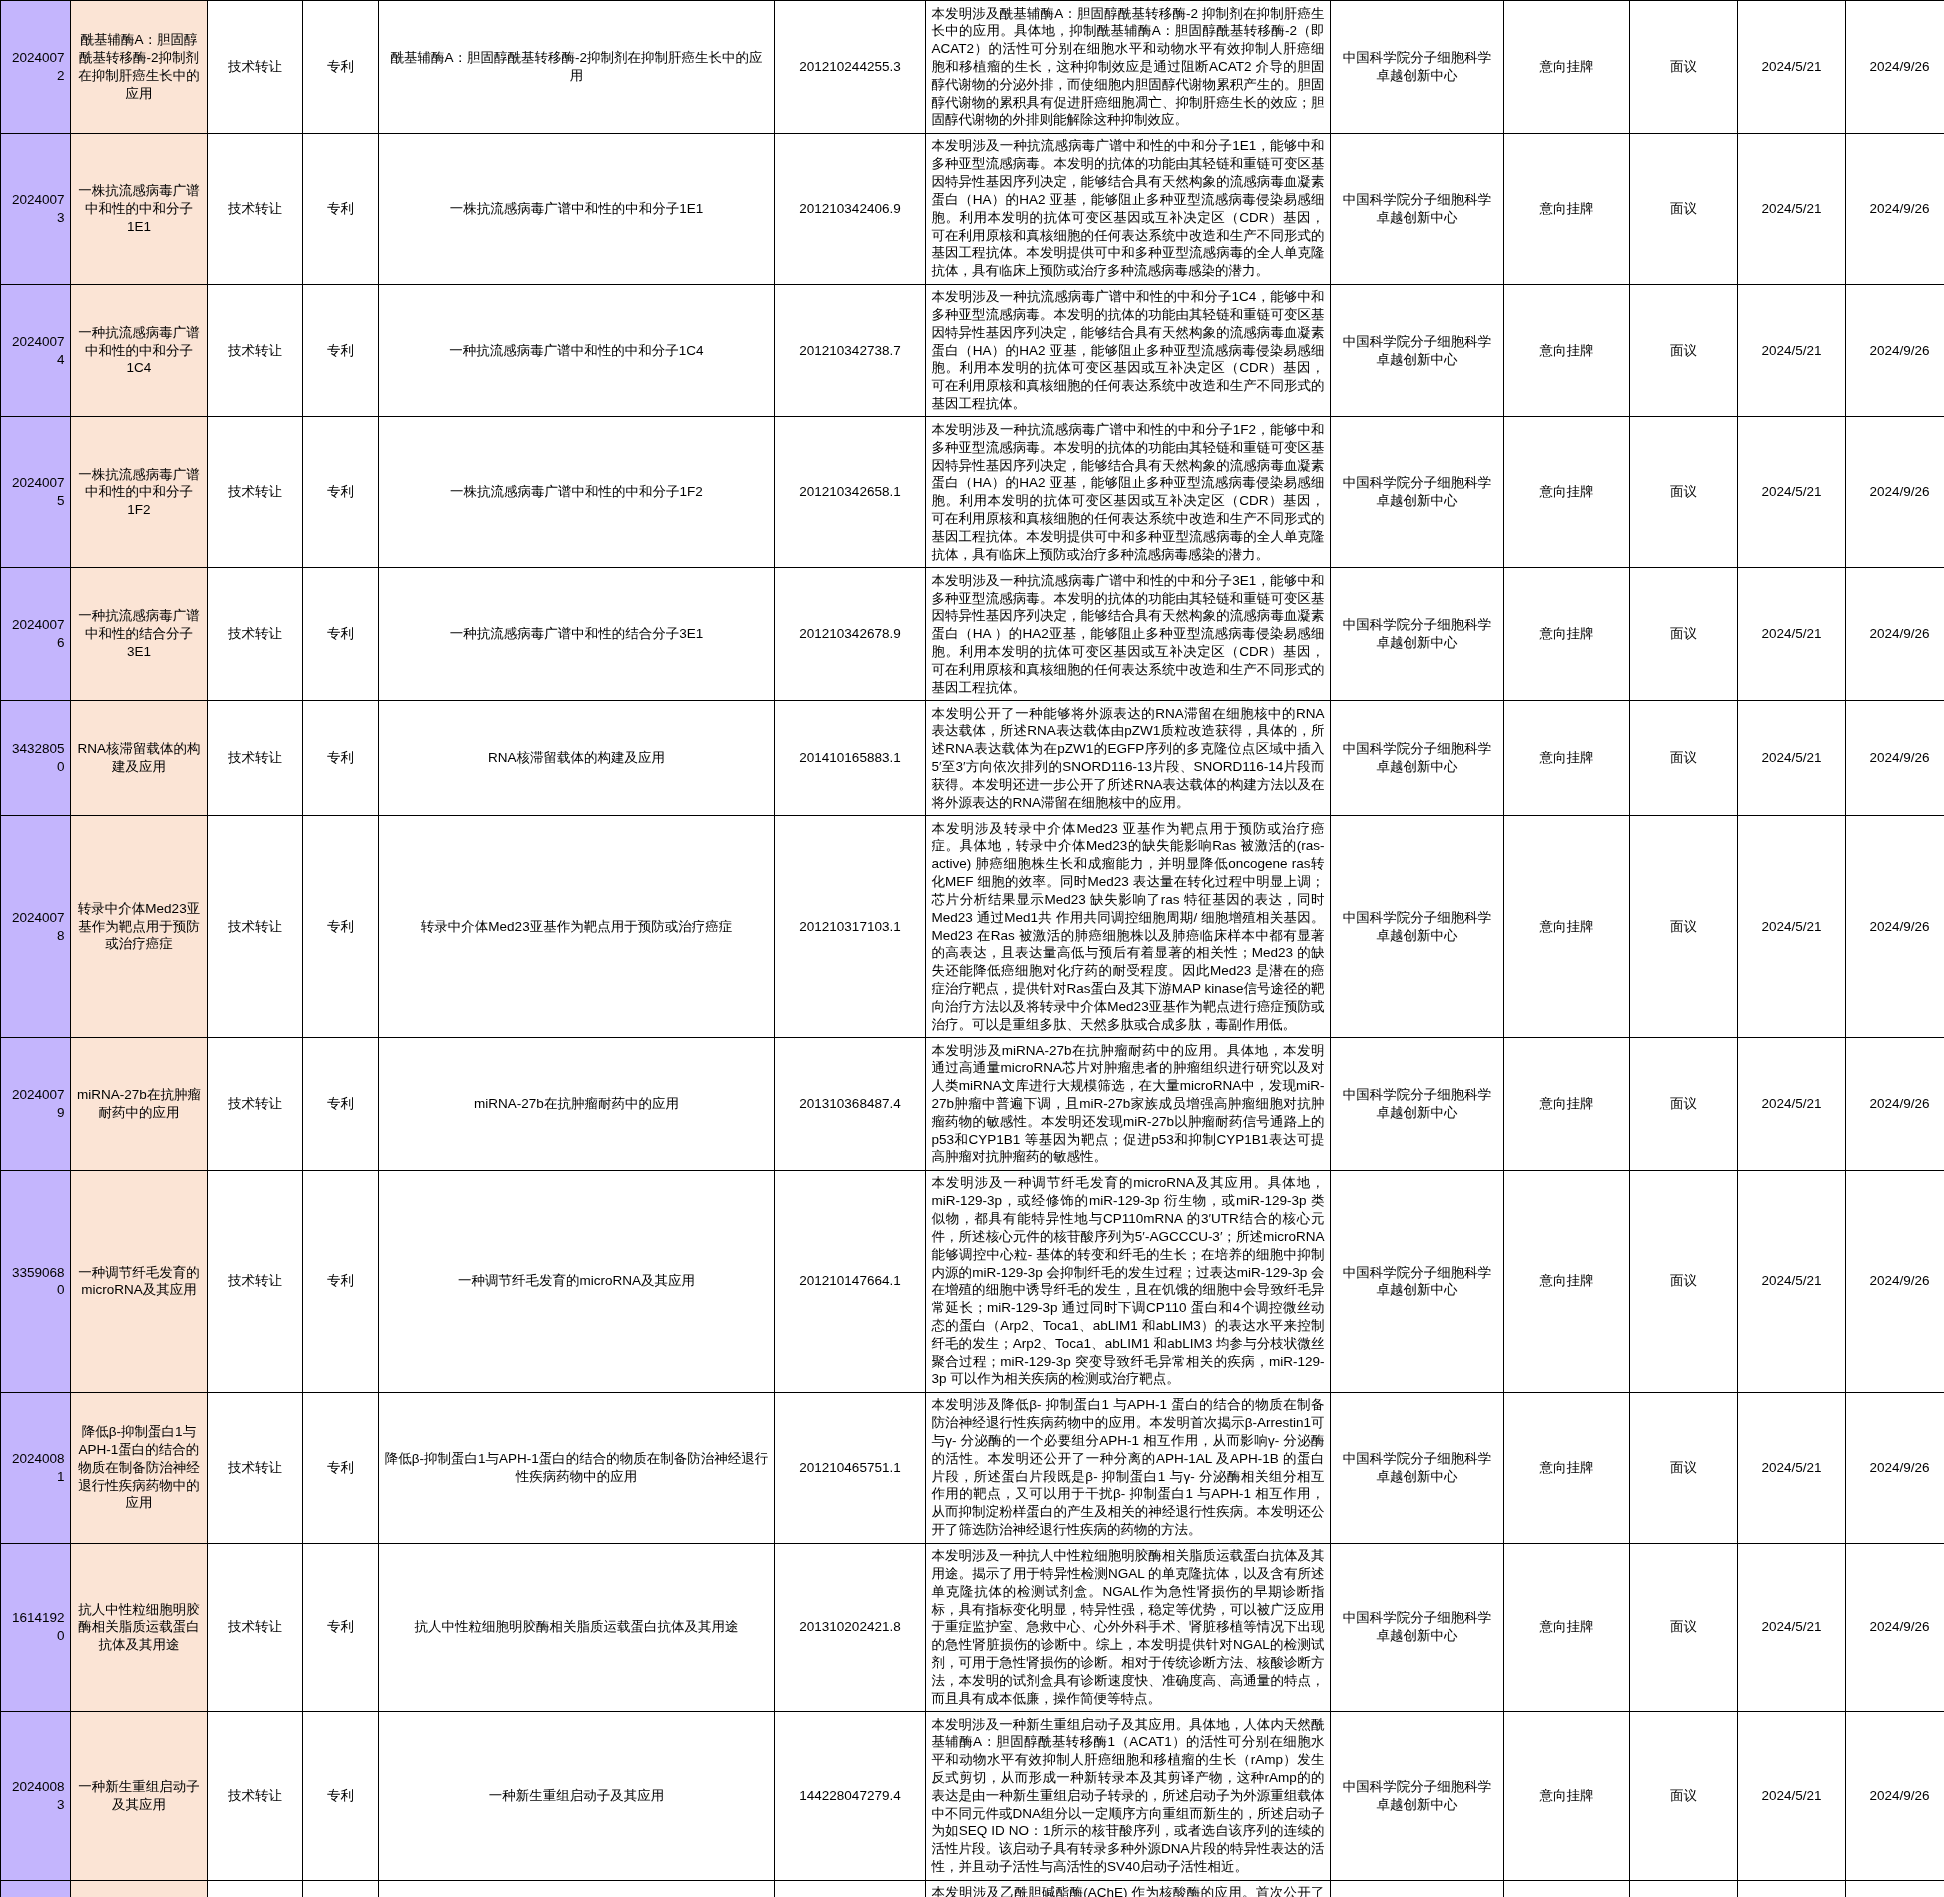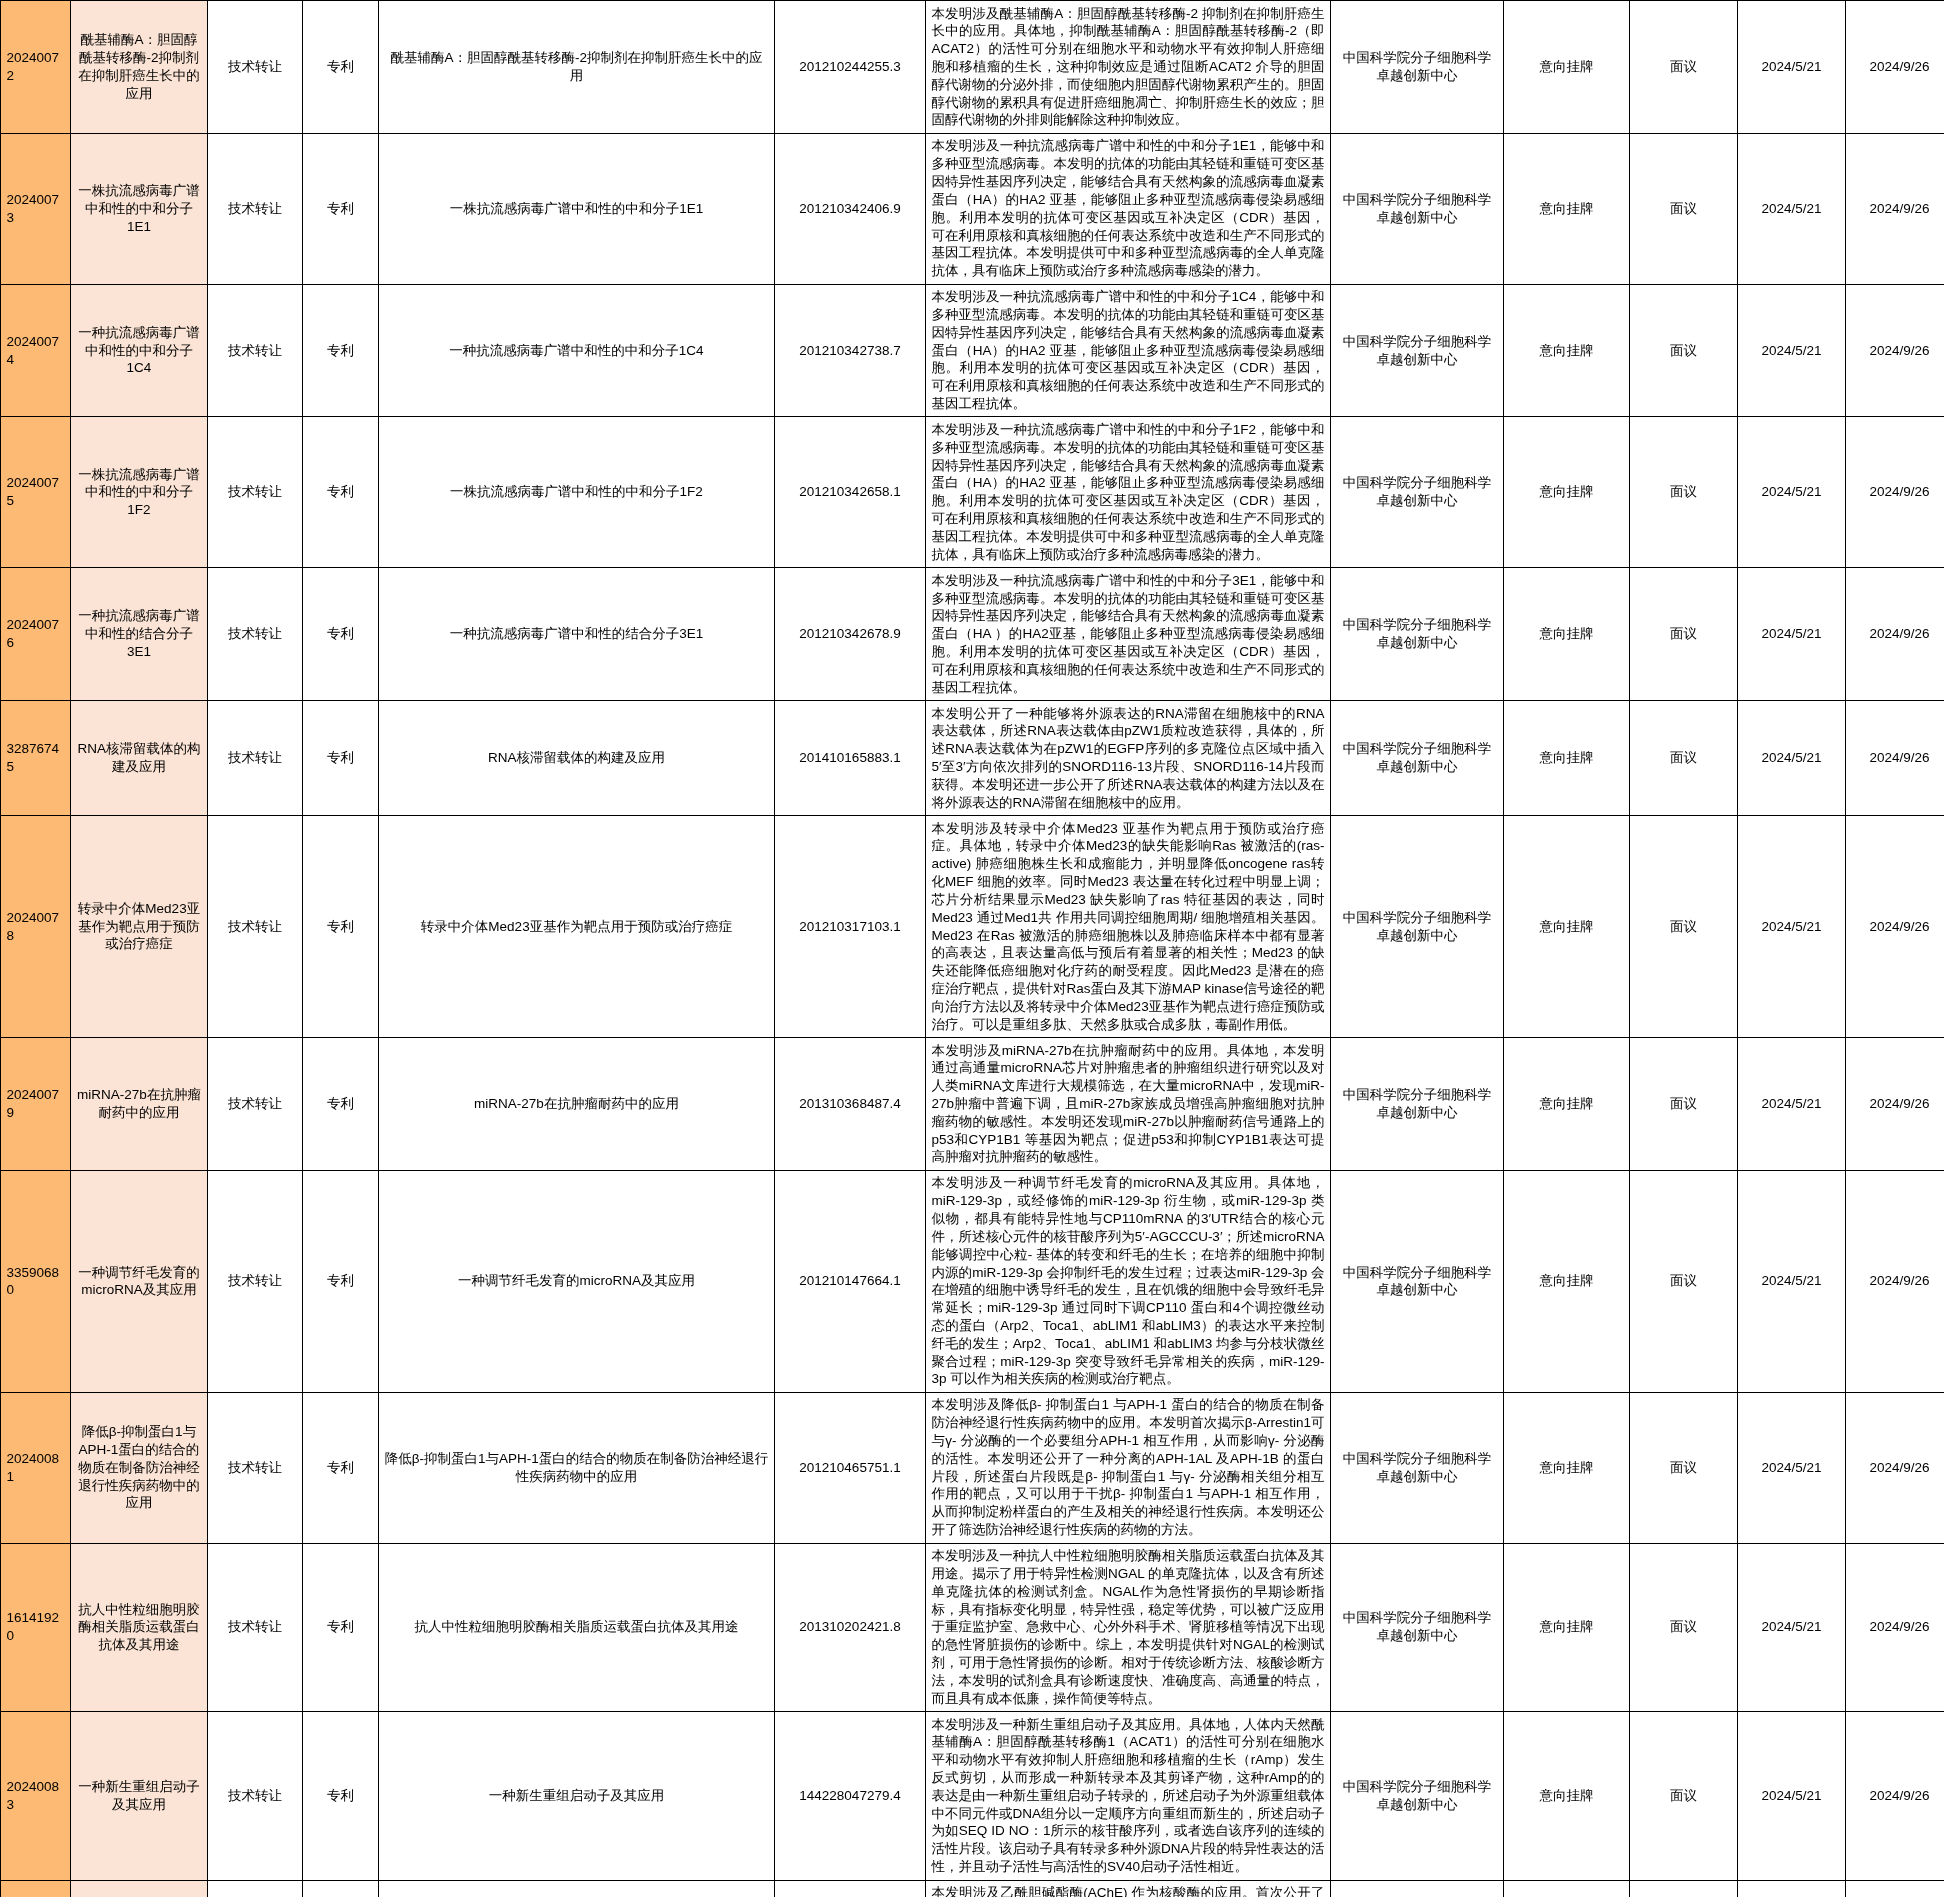--- a/index.html
+++ b/index.html
@@ -37,22 +37,22 @@
   col.c-title   { width: 396px; }
   col.c-num     { width: 151px; }
   col.c-abs     { width: 405px; }
   col.c-org     { width: 173px; }
   col.c-mode    { width: 126px; }
   col.c-price   { width: 108px; }
   col.c-date1   { width: 108px; }
   col.c-date2   { width: 108px; }
 
   td.id-cell {
-    background: #fdba74;
-    text-align: left;
+    background: #c4b5fd;
+    text-align: right;
     font-size: 13.5px;
   }
   td.name-cell {
     background: #fbe4d5;
     text-align: center;
     font-size: 13.5px;
     padding: 3.6px 7.2px;
   }
   td.ctr { text-align: center; }
   td.abs-cell {
@@ -151,21 +151,21 @@
         <td class="title-cell">一种抗流感病毒广谱中和性的结合分子3E1</td>
         <td class="ctr">201210342678.9</td>
         <td class="abs-cell">本发明涉及一种抗流感病毒广谱中和性的中和分子3E1，能够中和多种亚型流感病毒。本发明的抗体的功能由其轻链和重链可变区基因特异性基因序列决定，能够结合具有天然构象的流感病毒血凝素蛋白（HA ）的HA2亚基，能够阻止多种亚型流感病毒侵染易感细胞。利用本发明的抗体可变区基因或互补决定区（CDR）基因，可在利用原核和真核细胞的任何表达系统中改造和生产不同形式的基因工程抗体。</td>
         <td class="org-cell">中国科学院分子细胞科学卓越创新中心</td>
         <td class="ctr">意向挂牌</td>
         <td class="ctr">面议</td>
         <td class="ctr nowrap">2024/5/21</td>
         <td class="ctr nowrap">2024/9/26</td>
       </tr>
       <tr>
-        <td class="id-cell">32876745</td>
+        <td class="id-cell">34328050</td>
         <td class="name-cell">RNA核滞留载体的构建及应用</td>
         <td class="ctr">技术转让</td>
         <td class="ctr">专利</td>
         <td class="title-cell">RNA核滞留载体的构建及应用</td>
         <td class="ctr">201410165883.1</td>
         <td class="abs-cell">本发明公开了一种能够将外源表达的RNA滞留在细胞核中的RNA表达载体，所述RNA表达载体由pZW1质粒改造获得，具体的，所述RNA表达载体为在pZW1的EGFP序列的多克隆位点区域中插入5′至3′方向依次排列的SNORD116-13片段、SNORD116-14片段而获得。本发明还进一步公开了所述RNA表达载体的构建方法以及在将外源表达的RNA滞留在细胞核中的应用。</td>
         <td class="org-cell">中国科学院分子细胞科学卓越创新中心</td>
         <td class="ctr">意向挂牌</td>
         <td class="ctr">面议</td>
         <td class="ctr nowrap">2024/5/21</td>

